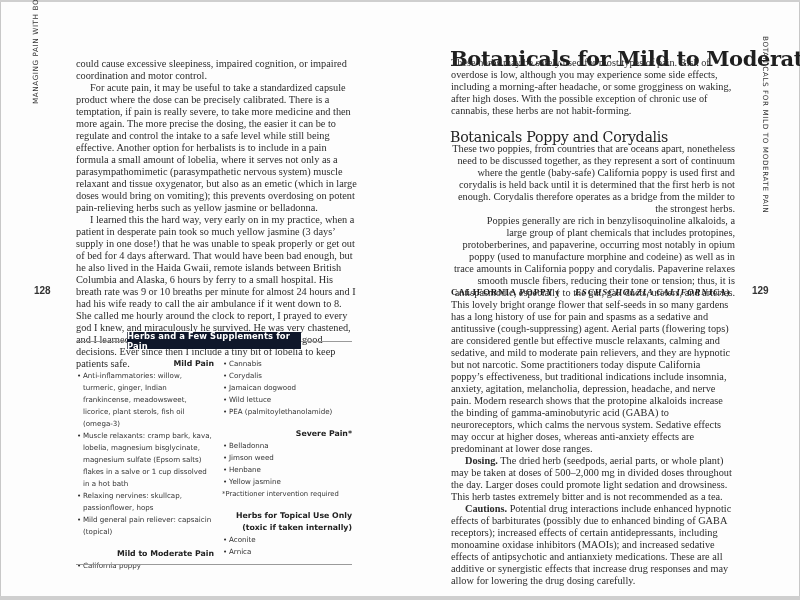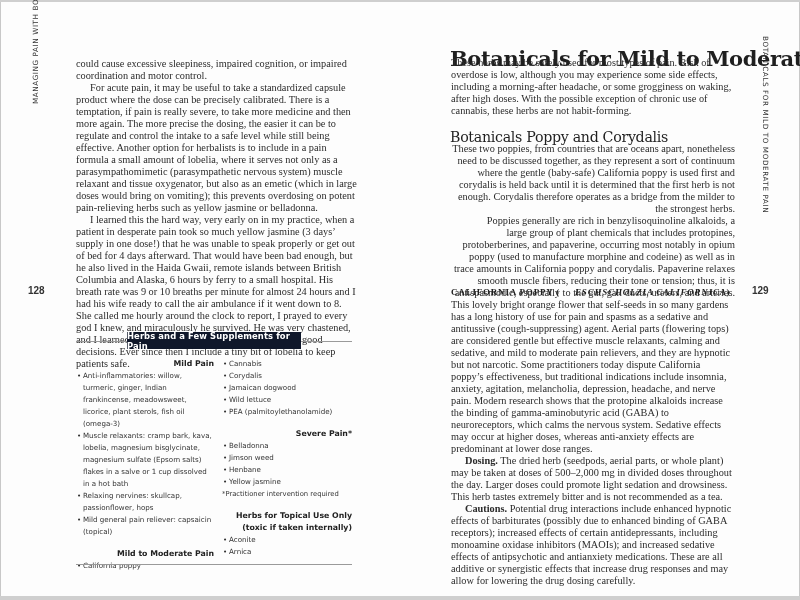--- a/index.html
+++ b/index.html
@@ -36,21 +36,21 @@
       left: 769px; top: 34px;
       transform-origin: 0 0;
       transform: rotate(90deg);
     }
     .right .running-head { left: 369px; }
     .folio {
       position: absolute;
       font-family: "Liberation Sans", sans-serif;
       font-size: 10px; font-weight: bold; color: #333;
     }
-    .left .folio { left: 27px; top: 283px; }
+    .left .folio { left: 33px; top: 283px; }
     .right .folio { left: 351px; top: 283px; }
 
     .text-block {
       position: absolute;
       font-size: 10.3px; line-height: 12px;
       color: #2b2b2b;
     }
     .left .text-block { left: 75px; top: 56px; width: 282px; }
     .right .text-block { left: 50px; width: 284px; }
     p { margin: 0; }

